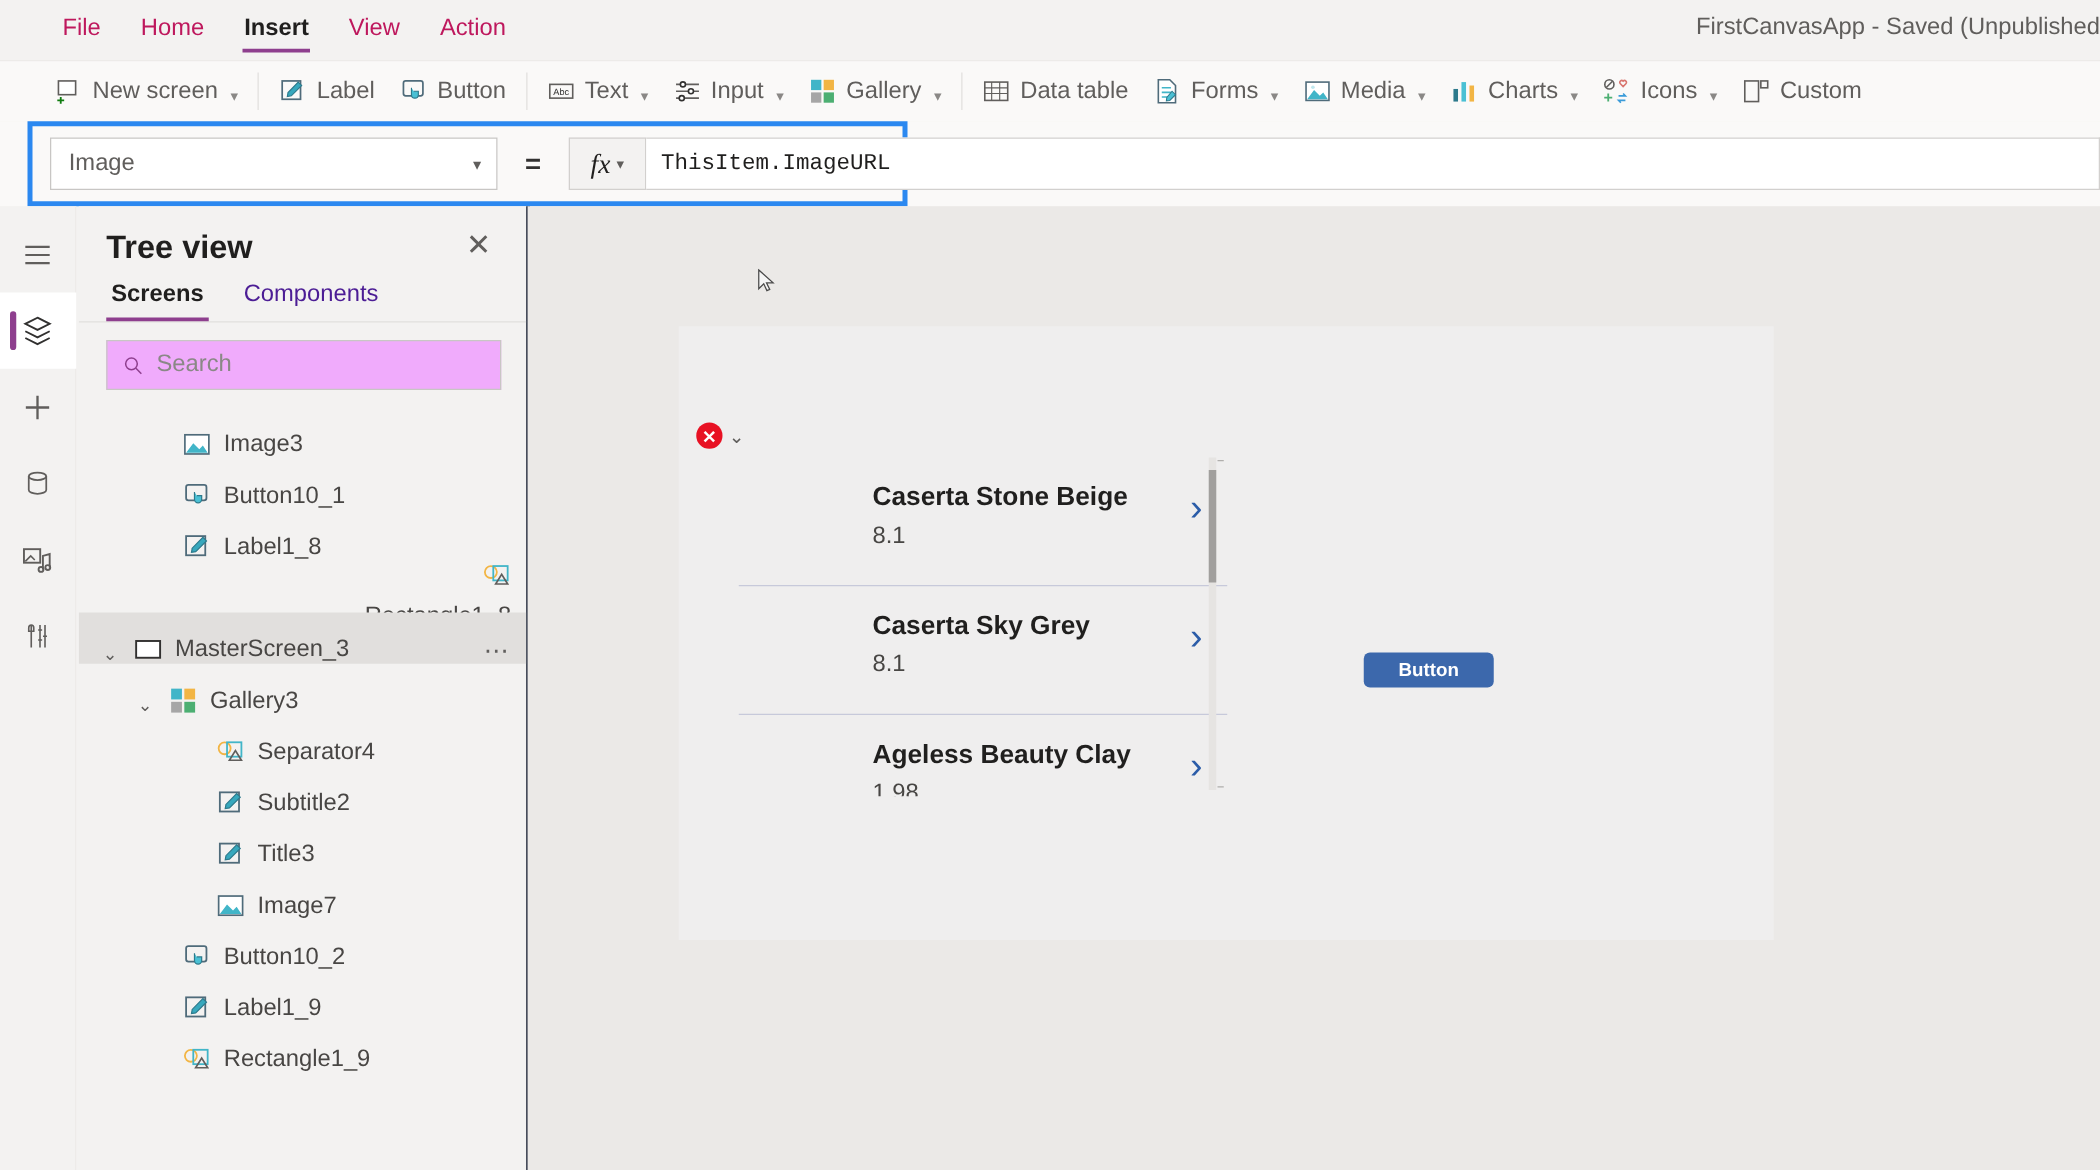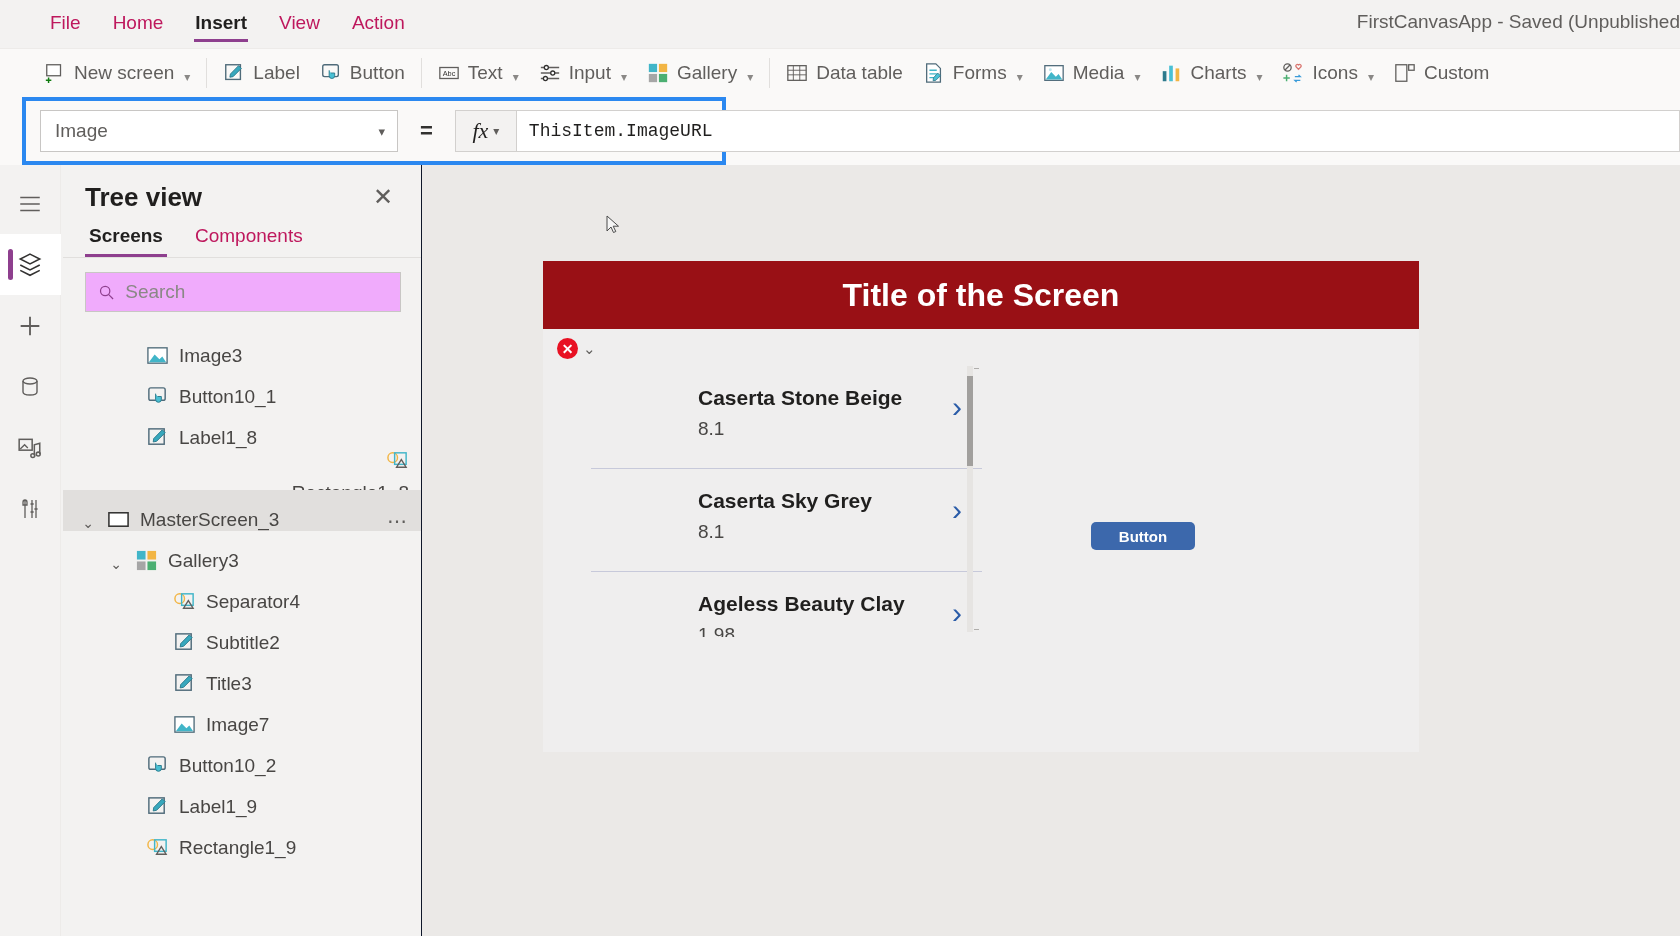--- a/index.html
+++ b/index.html
@@ -107,21 +107,21 @@
     overflow:hidden;
   }
   .tv-head {
     display:flex; align-items:center; justify-content:space-between;
     padding:16px 22px 6px 22px;
   }
   .tv-title { font-size:26px; font-weight:bold; color:#201f1e; }
   .tv-close { font-size:24px; color:#605e5c; cursor:pointer; line-height:1; padding:4px 6px; }
   .tv-tabs { display:flex; gap:0px; padding:0 22px; border-bottom:1px solid #e1dfdd; }
   .tv-tab {
-    position:relative; font-size:19px; color:#be185d;
+    position:relative; font-size:19px; color:#4c1d95;
     padding:6px 4px 10px 4px; margin-right:24px; cursor:pointer;
   }
   .tv-tab.active { color:#201f1e; font-weight:bold; }
   .tv-tab.active::after {
     content:""; position:absolute; left:0; right:0; bottom:0; height:3px; background:#8e3f8e;
   }
   .tv-search-wrap { padding:14px 20px 8px 22px; }
   .tv-search {
     height:40px; background:#f0abfc; border:1px solid #c8c6c4;
     display:flex; align-items:center; gap:10px; padding:0 12px;
@@ -548,23 +548,20 @@
   </div>
 
   <div class="canvas-area">
 
     <svg class="cursor" viewBox="0 0 16 20">
       <path d="M1 1l0 15 4-4 2.5 5.5 2.3-1-2.6-5.3 5.3 0z" fill="#f5f5f5" stroke="#4a4a4a" stroke-width="1"></path>
     </svg>
 
     <div class="screen">
 
-      <div class="screen-title">
-        <span>Title of the Screen</span>
-      </div>
 
       <div class="err-badge">
         <div class="err-circle">✕</div>
         <div class="err-chev">⌄</div>
       </div>
 
       <div class="gallery">
 
         <div class="g-item">
           <div class="g-title">Caserta Stone Beige</div>

